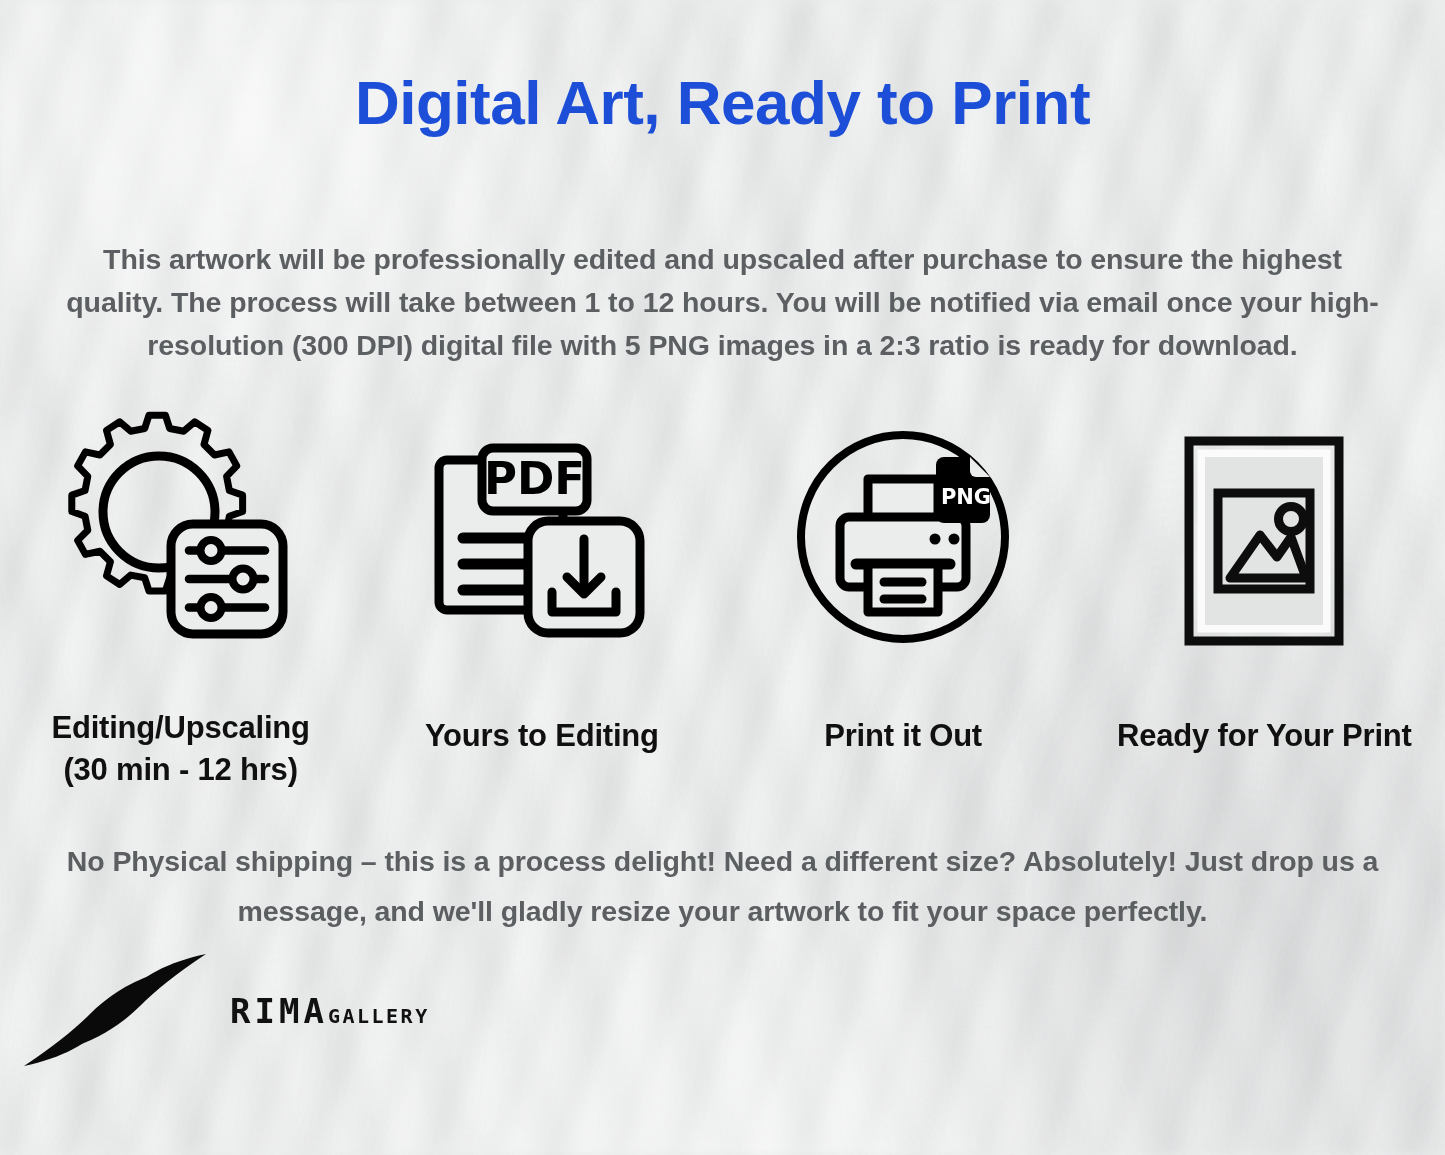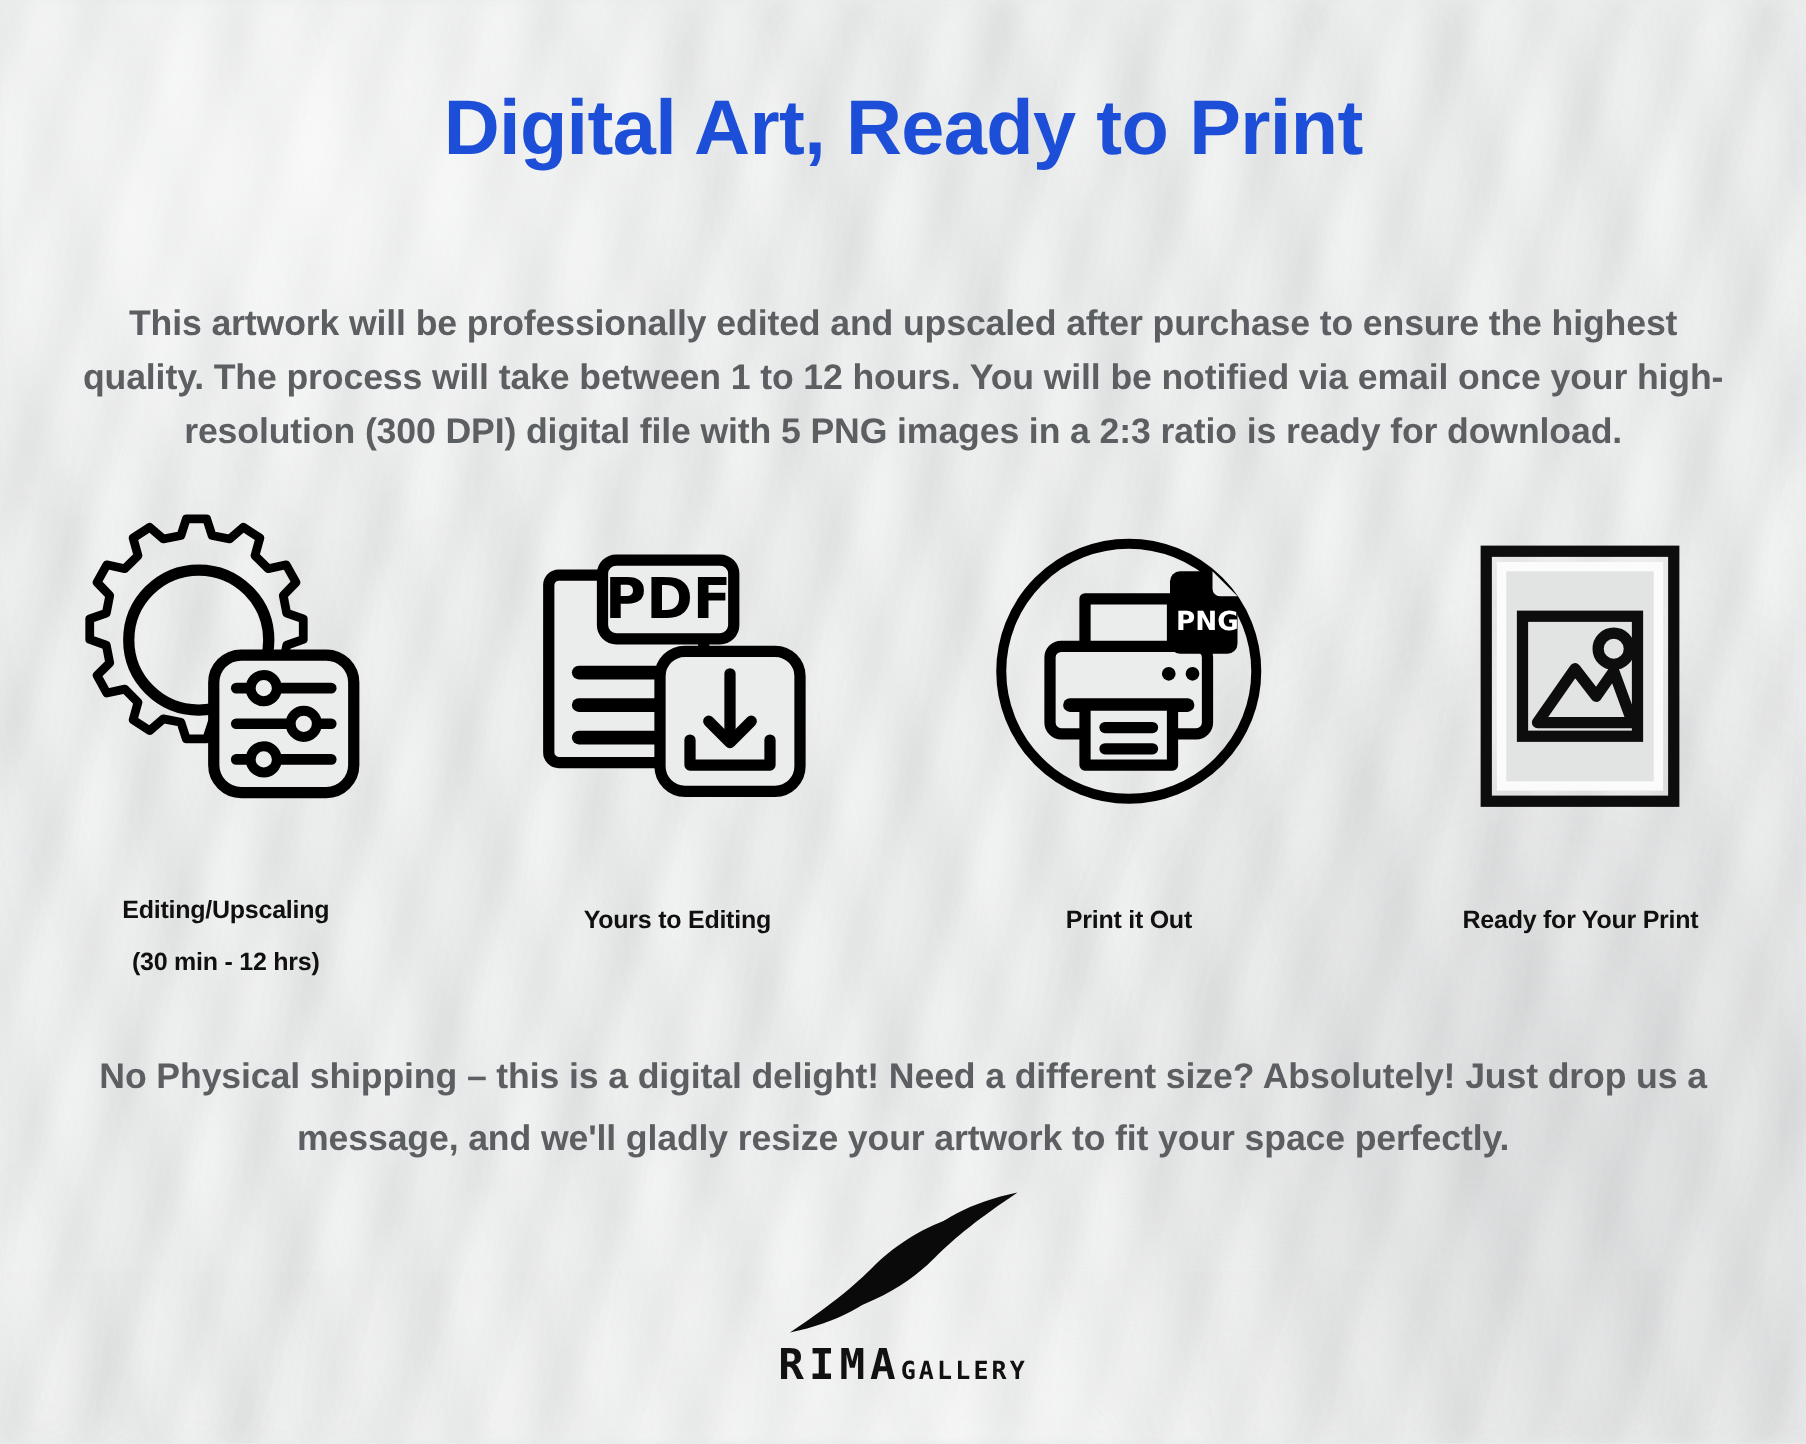--- a/index.html
+++ b/index.html
@@ -74,30 +74,30 @@
 
   
   .features{
     position:absolute;left:0;right:0;top:415px;height:360px;
     display:flex;
   }
   .feat{flex:1 1 0;display:flex;flex-direction:column;align-items:center;gap:48px;}
   .feat .art{height:230px;display:flex;align-items:flex-end;justify-content:center;}
   .feat .cap{
     margin-top:22px;text-align:center;font-weight:700;color:#101010;
-    font-size:20px;line-height:42px;letter-spacing:-.2px;
+    font-size:31px;line-height:42px;letter-spacing:-.2px;
     white-space:pre-line;
   }
 
   svg{display:block;overflow:visible;}
 
   
   .logo{
     position:absolute;left:0;right:0;top:950px;
-    display:flex;flex-direction:column;align-items:center;
+    display:flex;flex-direction:row;align-items:center;
   }
   .logo .mark{margin-bottom:2px;}
   .wordmark{
     display:flex;align-items:baseline;justify-content:center;
     color:#111;
   }
   .wm-rima{
     font-family:"DejaVu Sans Mono", monospace;
     font-size:34px;font-weight:700;letter-spacing:4px;
   }
@@ -216,21 +216,21 @@
             <path d="M45 141 L75 98 L92 120 L106 100 L121 141 Z" fill="none" stroke="#0d0d0d" stroke-width="9" stroke-linejoin="round"></path>
 
             <circle cx="106" cy="82" r="12.5" fill="none" stroke="#0d0d0d" stroke-width="9"></circle>
           </svg>
         </div>
         <div class="cap">Ready for Your Print</div>
       </div>
 
     </div>
 
-    <p class="para bottom">No Physical shipping – this is a digital delight! Need a different size? Absolutely! Just drop us a message, and we'll gladly resize your artwork to fit your space perfectly.</p>
+    <p class="para bottom">No Physical shipping – this is a process delight! Need a different size? Absolutely! Just drop us a message, and we'll gladly resize your artwork to fit your space perfectly.</p>
 
     <div class="logo">
       <div class="mark">
         <svg width="230" height="120" viewBox="0 0 230 120">
 
           <path d="M54 98 C82 84 104 68 122 48 C142 26 168 12 206 4
                    C176 24 156 40 140 56 C124 72 104 86 76 96 Z" fill="#0a0a0a"></path>
 
           <path d="M176 22 C148 36 126 52 108 72 C88 94 62 108 24 116
                    C54 96 74 80 90 64 C106 48 126 34 154 24 Z" fill="#0a0a0a"></path>

